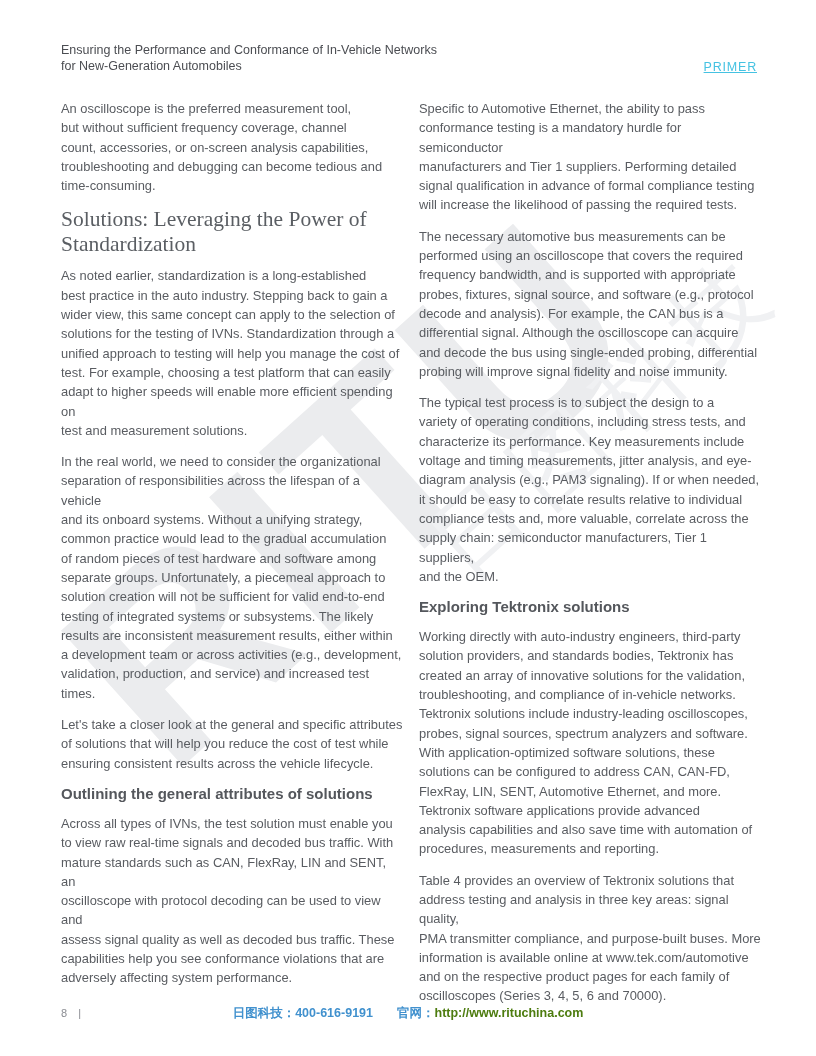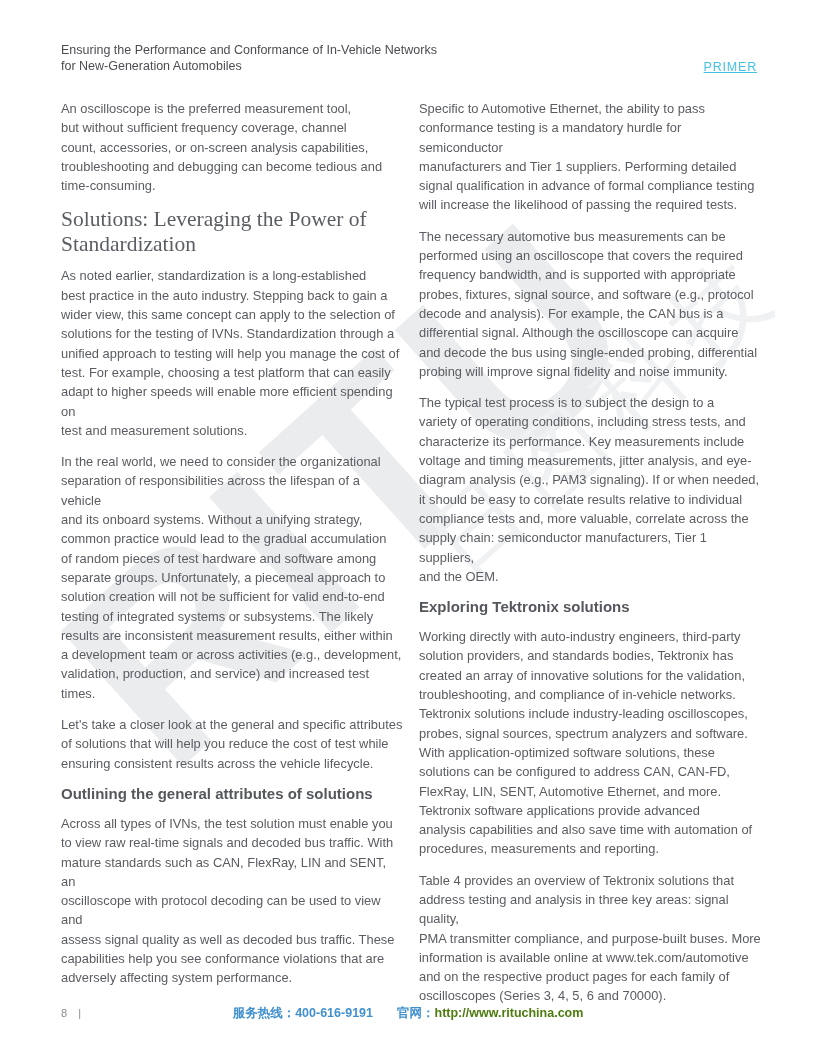--- a/index.html
+++ b/index.html
@@ -174,17 +174,17 @@
 address testing and analysis in three key areas: signal quality,
 PMA transmitter compliance, and purpose-built buses. More
 information is available online at www.tek.com/automotive
 and on the respective product pages for each family of
 oscilloscopes (Series 3, 4, 5, 6 and 70000).</p>
   </div>
 
   <div class="footer">
     <div class="footer-page">8 |</div>
     <div class="footer-contact">
-      <span class="group"><span>服务热线：</span><span>400-616-9191</span></span><span class="gap"></span><span class="group"><span>官网：</span><a href="#">http://www.rituchina.com</a></span>
+      <span class="group"><span>日图科技：</span><span>400-616-9191</span></span><span class="gap"></span><span class="group"><span>官网：</span><a href="#">http://www.rituchina.com</a></span>
     </div>
   </div>
 
 </div>
 
 </body></html>

